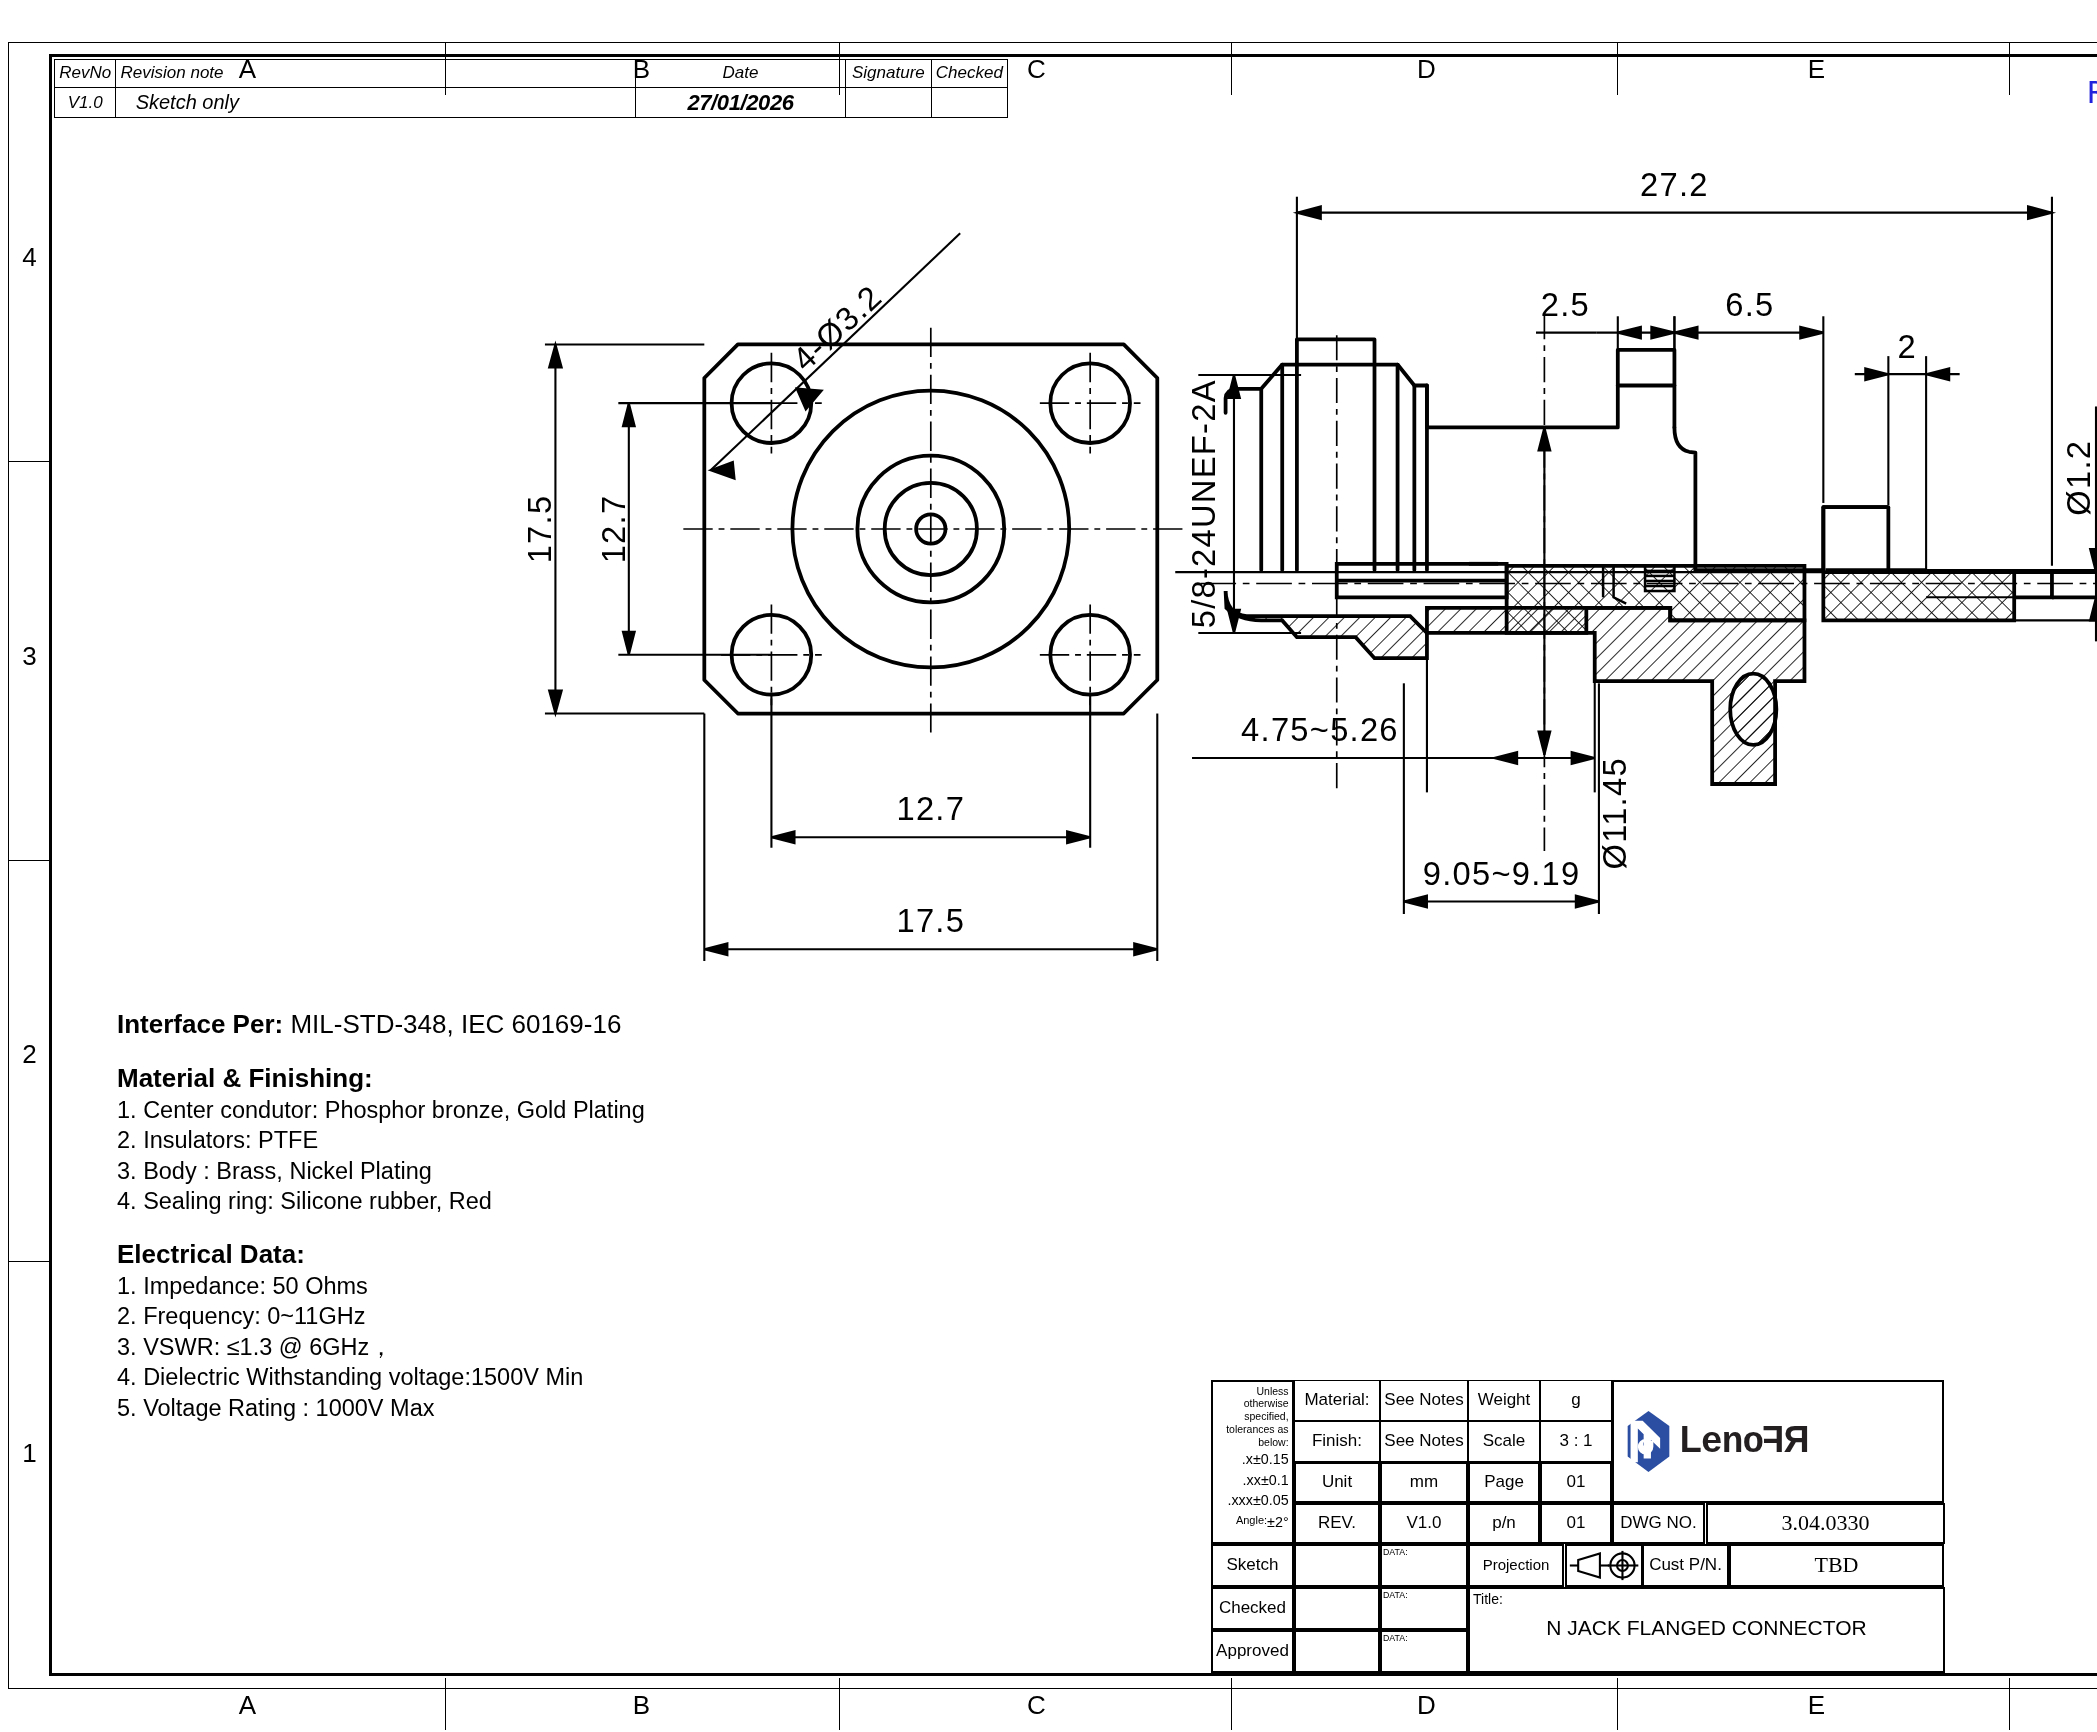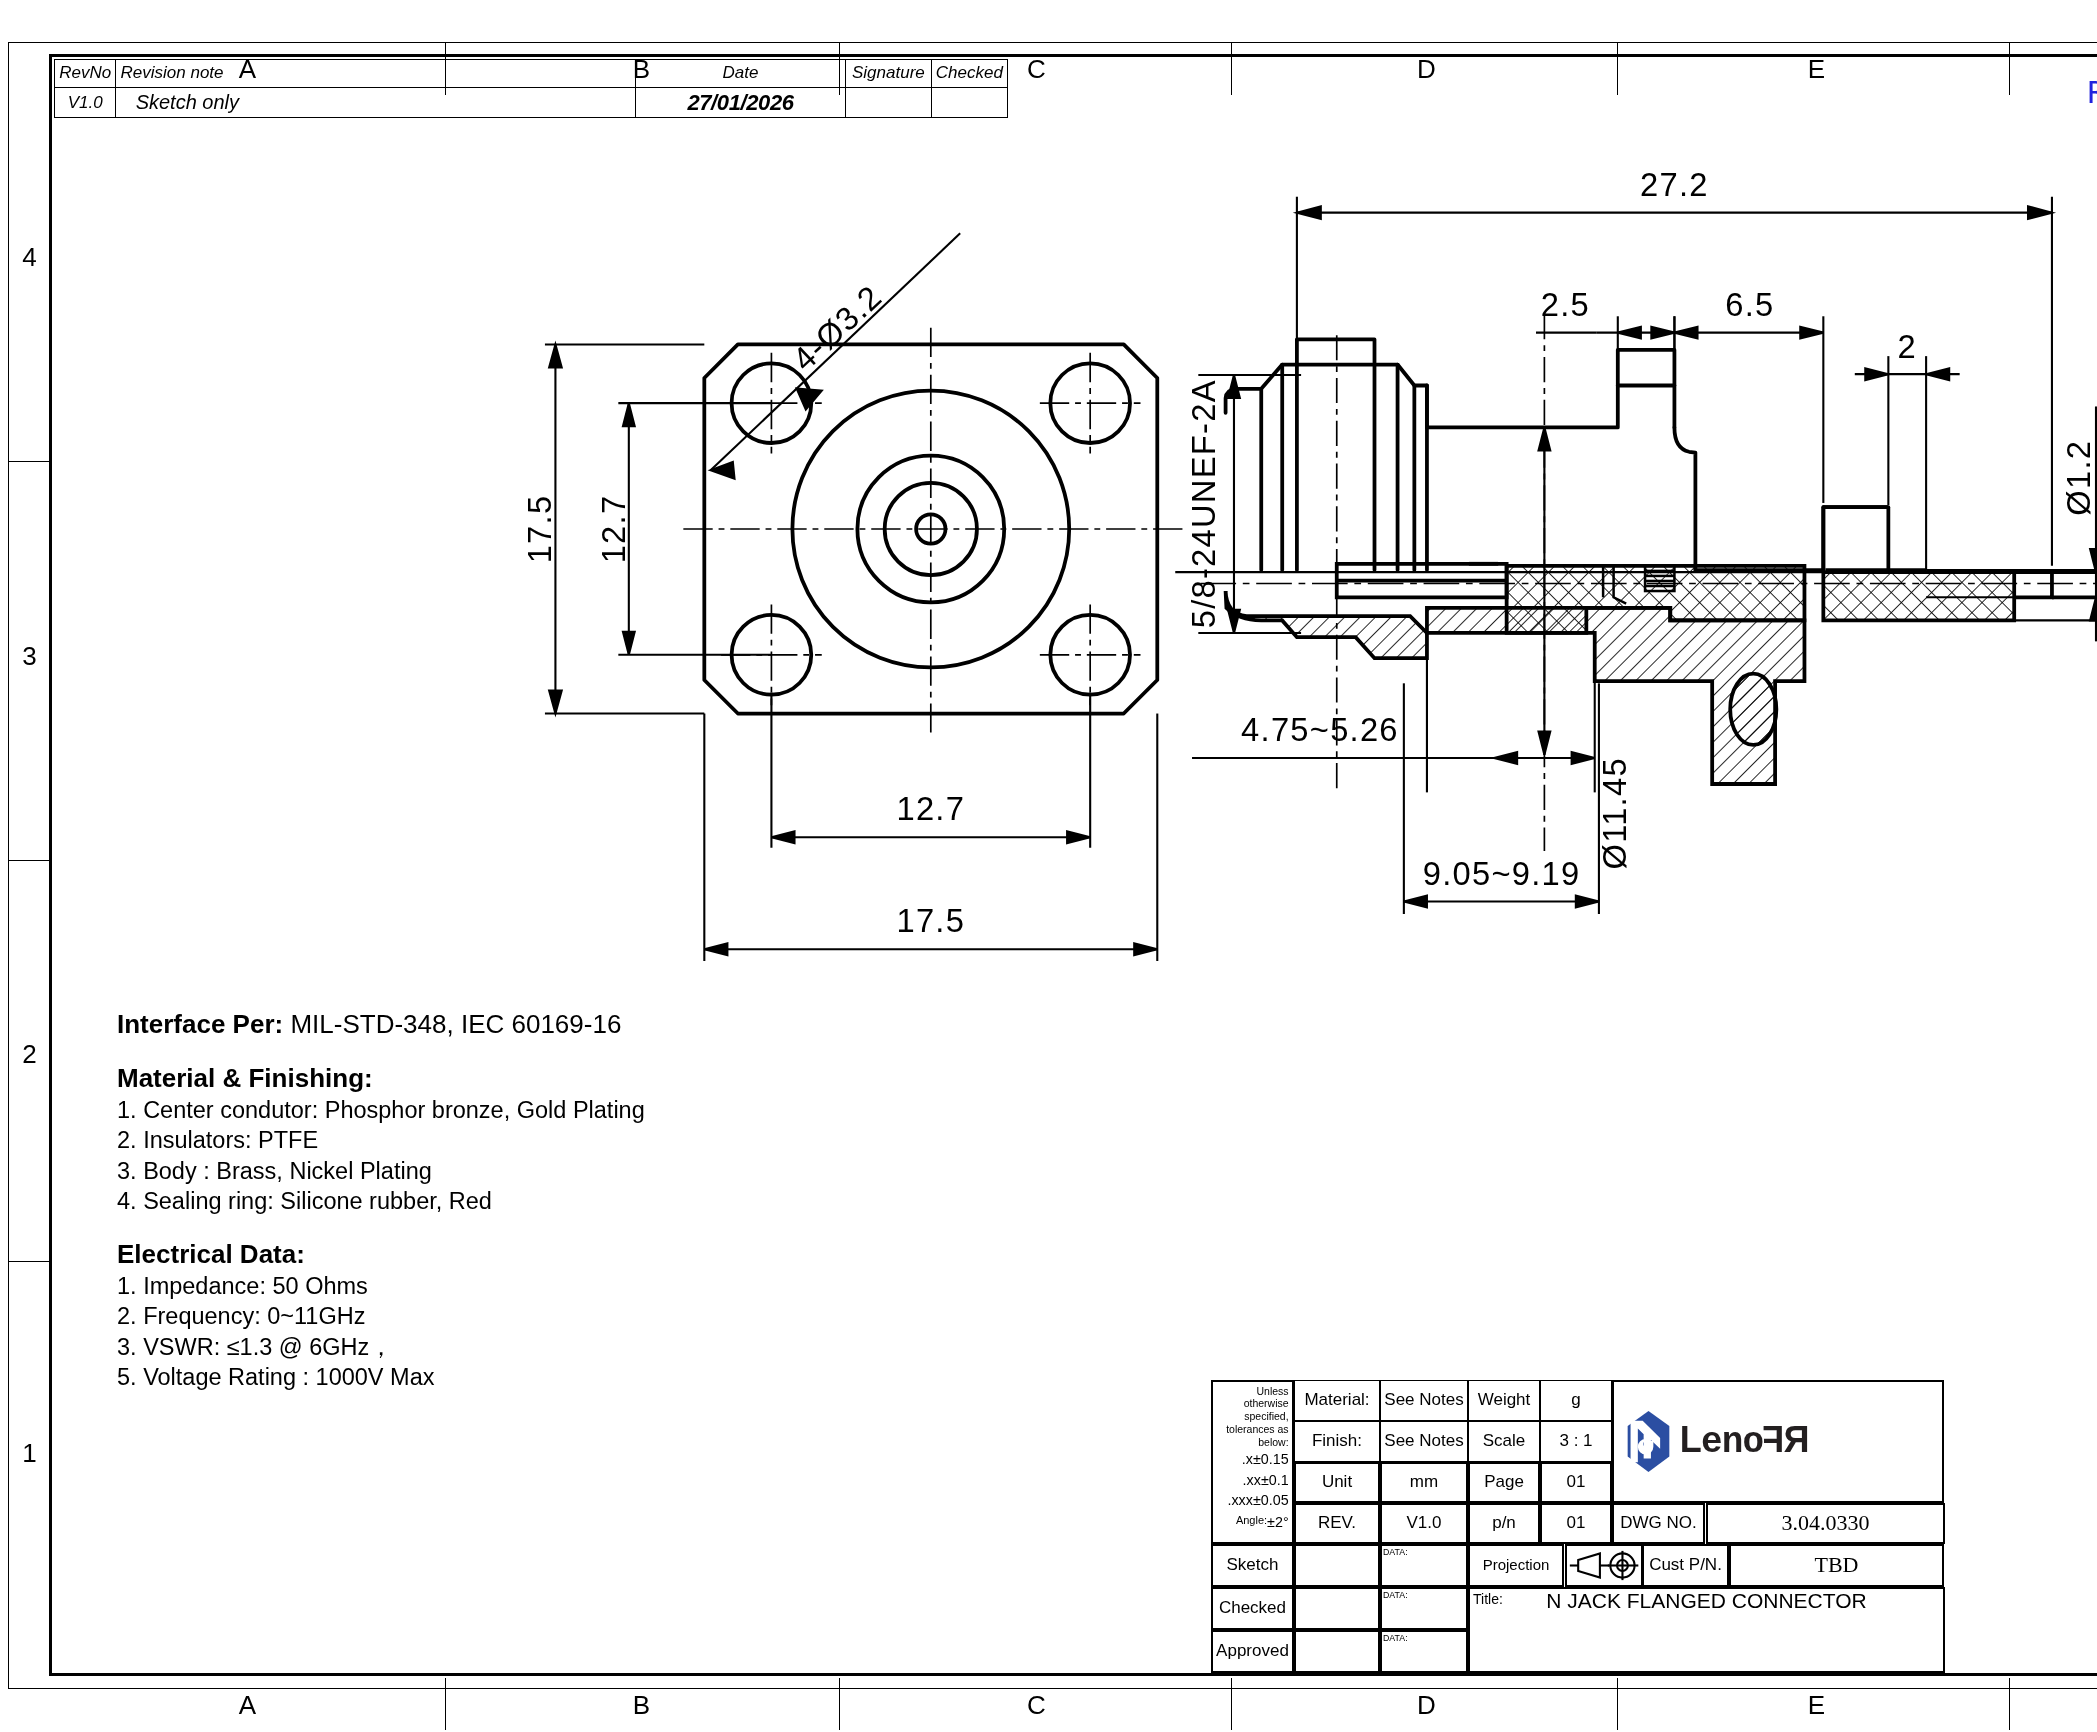--- a/index.html
+++ b/index.html
@@ -394,20 +394,21 @@
     <div class="h">Material &amp; Finishing:</div>
     <div class="li">1. Center condutor: Phosphor bronze, Gold Plating</div>
     <div class="li">2. Insulators: PTFE</div>
     <div class="li">3. Body : Brass, Nickel Plating</div>
     <div class="li">4. Sealing ring: Silicone rubber, Red</div>
     <div class="gap"></div>
     <div class="h">Electrical Data:</div>
     <div class="li">1. Impedance: 50 Ohms</div>
     <div class="li">2. Frequency: 0~11GHz</div>
     <div class="li">3. VSWR: ≤1.3 @ 6GHz，</div>
+    <div class="li">4. Dielectric Withstanding voltage:1500V Min</div>
     <div class="li">5. Voltage Rating : 1000V Max</div>
   </div>
 
   <div class="tb">
 
     <div class="tol" style="left:0px;top:0px;width:83px;height:164px;">
       <div class="tl">Unless otherwise specified,</div>
       <div class="tl">tolerances as below:</div>
       <div class="row">
         <span class="k">.x</span>
@@ -485,21 +486,21 @@
     <div class="cell thick" style="left:0px;top:207px;width:83px;height:43px;">Checked</div>
     <div class="cell thick" style="left:83px;top:207px;width:86px;height:43px;"></div>
     <div class="cell thick" style="left:169px;top:207px;width:88px;height:43px;"></div>
     <div class="datasm" style="left:172px;top:210px;">DATA:</div>
 
     <div class="cell thick" style="left:0px;top:250px;width:83px;height:43px;">Approved</div>
     <div class="cell thick" style="left:83px;top:250px;width:86px;height:43px;"></div>
     <div class="cell thick" style="left:169px;top:250px;width:88px;height:43px;"></div>
     <div class="datasm" style="left:172px;top:253px;">DATA:</div>
 
-    <div class="cell thick" style="left:257px;top:207px;width:477px;height:86px;align-items:flex-start;justify-content:center;padding-bottom:5px;">
+    <div class="cell thick" style="left:257px;top:207px;width:477px;height:86px;align-items:center;justify-content:center;padding-bottom:5px;">
       <span class="titlebig">N JACK FLANGED CONNECTOR</span>
     </div>
     <div class="datasm" style="left:262px;top:211px;font-size:14px;">Title:</div>
 
   </div>
 
 </div>
 
 
 </body></html>

